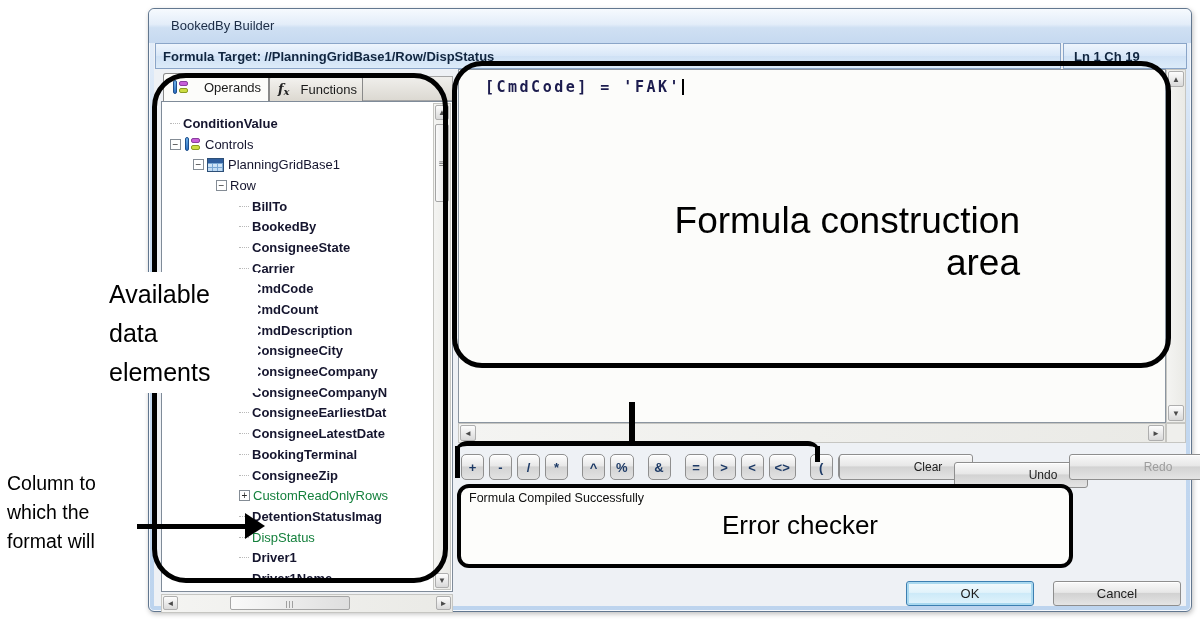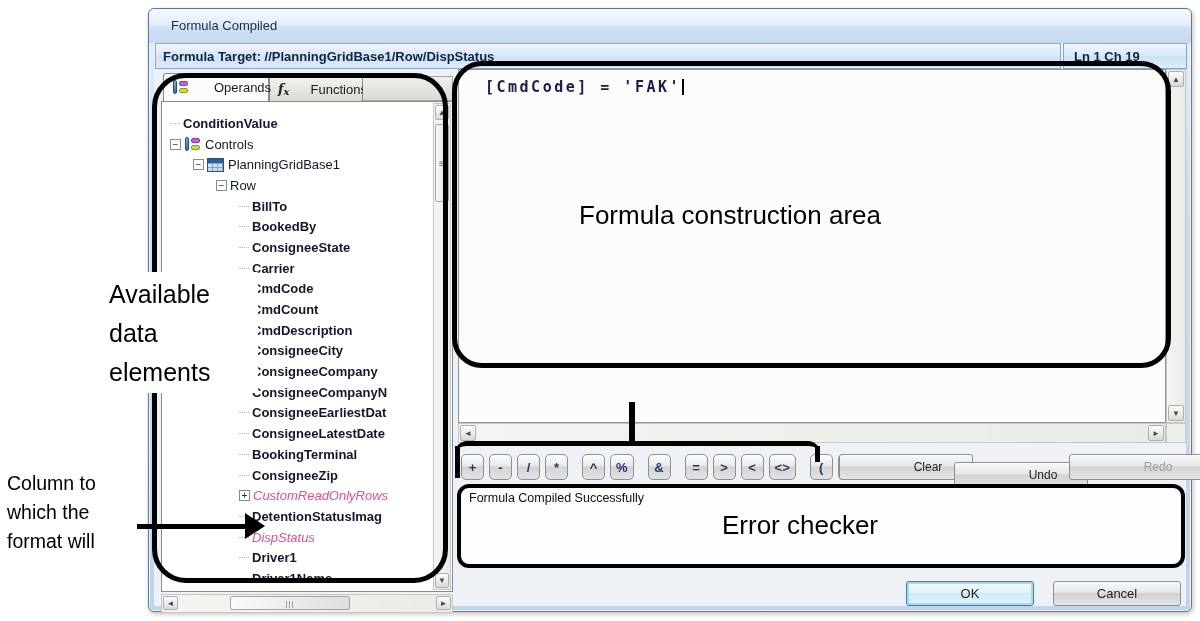--- a/index.html
+++ b/index.html
@@ -22,41 +22,41 @@
   
   .target-bar { position:absolute; left:1px; top:0; width:1124px; height:26px; display:flex; }
   .target-cell { height:26px; border:1px solid #8aa5c8;
     background:linear-gradient(180deg,#eef5fd,#d8e7f8 50%,#cfe1f5 51%,#dcebf9);
     font-size:13px; font-weight:bold; color:#10253f; display:flex; align-items:center; }
   .target-main { width:906px; padding-left:7px; }
   .target-pos  { width:124px; margin-left:2px; padding-left:10px; }
 
   
   .tabstrip { position:absolute; left:7px; top:30px; width:292px; height:28px; }
-  .tab { position:absolute; display:flex; align-items:center; gap:21px; font-size:13px; color:#1a1a1a;
+  .tab { position:absolute; display:flex; align-items:center; gap:11px; font-size:13px; color:#1a1a1a;
     border:1px solid #898989; border-bottom:none; border-radius:3px 3px 0 0; padding:0 8px; }
   .tab-active { left:2px; top:0; height:28px; width:106px; background:#fcfcfa; z-index:2; }
   .tab-inactive { left:108px; top:3px; height:25px; width:94px;
     background:linear-gradient(180deg,#f4f3f0,#dcd8d0); }
   .tab-filler { position:absolute; left:202px; top:3px; width:90px; height:25px;
     background:linear-gradient(180deg,#f0efec,#dcd9d2); border:1px solid #a5a5a5; border-left:none; }
   .fx-glyph { font-family:"DejaVu Serif", serif; font-style:italic; font-weight:bold; font-size:13px; color:#222; }
   .fx-glyph .sub { font-size:10px; vertical-align:-2px; }
 
   .tree-box { position:absolute; left:7px; top:58px; width:292px; height:491px;
     background:#ffffff; border:1px solid #7f8b99; }
   .tree-rows { position:absolute; left:2px; top:2px; right:20px; bottom:2px; overflow:hidden;margin-top:9px; }
   .tree-row { display:flex; align-items:center; height:20.7px; white-space:nowrap; }
   .spacer { display:inline-block; height:1px; }
   .expander { width:11px; height:11px; border:1px solid #848c95; background:#fff;
     font-size:10px; line-height:9px; text-align:center; color:#2b2b2b; margin-right:3px; flex:0 0 auto; }
   .connector { width:10px; border-top:1px dotted #b9b9b9; margin-right:3px; flex:0 0 auto; }
   .tlabel { font-size:13px; color:#15152e; }
   .tlabel.bold { font-weight:bold; }
-  .tlabel.muted { color:#ec4899;font-style:italic; }
+  .tlabel.muted { color:#15803d; }
 
   
   .icon-controls { position:relative; width:17px; height:15px; margin-right:4px; flex:0 0 auto; }
   .icon-controls .cbar { position:absolute; left:1px; top:0; width:4px; height:14px;
     background:linear-gradient(180deg,#6fb1e8,#2d6fc2); border:1px solid #1d4f8e; border-radius:2px; }
   .icon-controls .cp1 { position:absolute; left:7px; top:1px; width:9px; height:5px;
     background:#c75fd9; border:1px solid #8a3d9e; border-radius:2px; }
   .icon-controls .cp2 { position:absolute; left:7px; top:8px; width:9px; height:5px;
     background:#ccdd42; border:1px solid #8a9c22; border-radius:2px; }
   .icon-grid { position:relative; width:17px; height:14px; margin-right:4px; flex:0 0 auto;
@@ -93,21 +93,21 @@
     background:linear-gradient(180deg,#fefefe,#e8e8e8 45%,#d3d3d3 50%,#e2e2e2);
     box-shadow:inset 0 1px 0 #fff; font-size:13px; font-weight:bold; color:#1d3a66;
     display:flex; align-items:center; justify-content:center; font-family:"Liberation Sans",sans-serif; }
 
   .edit-btn { position:absolute; top:411px; width:134px; height:26px; border:1px solid #8e8e8e; border-radius:3px;
     background:linear-gradient(180deg,#f9f9f9,#e7e7e7 45%,#d2d2d2 50%,#e4e4e4);
     box-shadow:inset 0 1px 0 #fff; font-size:12px; color:#1e1e1e;
     display:flex; align-items:center; justify-content:center;padding-left:44px; }
   .edit-btn.disabled { color:#9d9d9d; }
 
-  .error-box { position:absolute; left:303px; top:441px; width:728px; height:84px; background:#fdfdfb;
+  .error-box { position:absolute; left:303px; top:441px; width:616px; height:84px; background:#fdfdfb;
     border:4px solid #000; border-radius:12px; }
   .status-msg { position:absolute; left:8px; top:3px; font-size:12.5px; color:#101010; }
 
   .dlg-btn { position:absolute; top:538px; width:128px; height:25px; border-radius:3px;
     font-size:13px; color:#1e1e1e; display:flex; align-items:center; justify-content:center; }
   .btn-ok { left:752px; border:1px solid #3c7fb1;
     box-shadow:inset 0 0 0 2px #a9d9f0, inset 0 1px 0 #fff;
     background:linear-gradient(180deg,#f3fafd,#e2f3fb 45%,#cdeaf8 50%,#e2f4fc); }
   .btn-cancel { left:899px; border:1px solid #8e8e8e; box-shadow:inset 0 1px 0 #fff;
     background:linear-gradient(180deg,#f9f9f9,#e7e7e7 45%,#d2d2d2 50%,#e4e4e4); }
@@ -115,38 +115,38 @@
   
   .anno { position:absolute; pointer-events:none; z-index:20; }
   .a-rect { border:5px solid #000; background:transparent; }
   .a-rect-tree { left:152px; top:73px; width:296px; height:510px; border-radius:34px; }
   .a-rect-formula { left:452px; top:61px; width:719px; height:307px; border-radius:30px; }
   .a-bracket { left:455px; top:441px; width:365px; height:40px; border-top:5px solid #000; border-radius:12px 12px 0 0; }
   .a-bracket::before { content:""; position:absolute; left:0; top:0; width:5px; height:32px; background:#000; }
   .a-bracket::after { content:""; position:absolute; right:0; top:0; width:5px; height:16px; background:#000; }
   .a-connector { left:629px; top:402px; width:6px; height:42px; background:#000; }
   .a-label { color:#000; font-family:"Liberation Sans",sans-serif; }
-  .a-formula-label { left:579px; top:200px; width:420px; text-align:left; font-size:26px; }
+  .a-formula-label { left:600px; top:200px; width:420px; text-align:right; font-size:37px; }
   .a-operators-label { left:560px; top:377px; width:150px; text-align:center; font-size:25px; }
   .a-error-label { left:650px; top:510px; width:300px; text-align:center; font-size:26px; }
   .a-whitebox { background:#ffffff; z-index:22; }
   .a-box-available { left:100px; top:272px; width:158px; height:121px; font-size:25px; line-height:39px; padding:3px 0 0 9px; }
   .a-box-column { left:2px; top:466px; width:138px; height:120px; font-size:19.5px; line-height:29px; padding:3px 0 0 5px; }
   .a-arrow-shaft { left:137px; top:524px; width:110px; height:5px; background:#000; z-index:23; }
   .a-arrow-head { left:245px; top:513px; width:0; height:0; z-index:23;
     border-left:20px solid #000; border-top:13px solid transparent; border-bottom:13px solid transparent; }
 </style>
 </head>
 <body>
 
 <div class="page">
 
   <div class="dialog">
     <div class="titlebar">
-      <div class="title-text">Formula Compiled</div>
+      <div class="title-text">BookedBy Builder</div>
     </div>
 
     <div class="client">
 
       <div class="target-bar">
         <div class="target-cell target-main">Formula Target: //PlanningGridBase1/Row/DispStatus</div>
         <div class="target-cell target-pos">Ln 1 Ch 19</div>
       </div>
 
       <div class="tabstrip">

